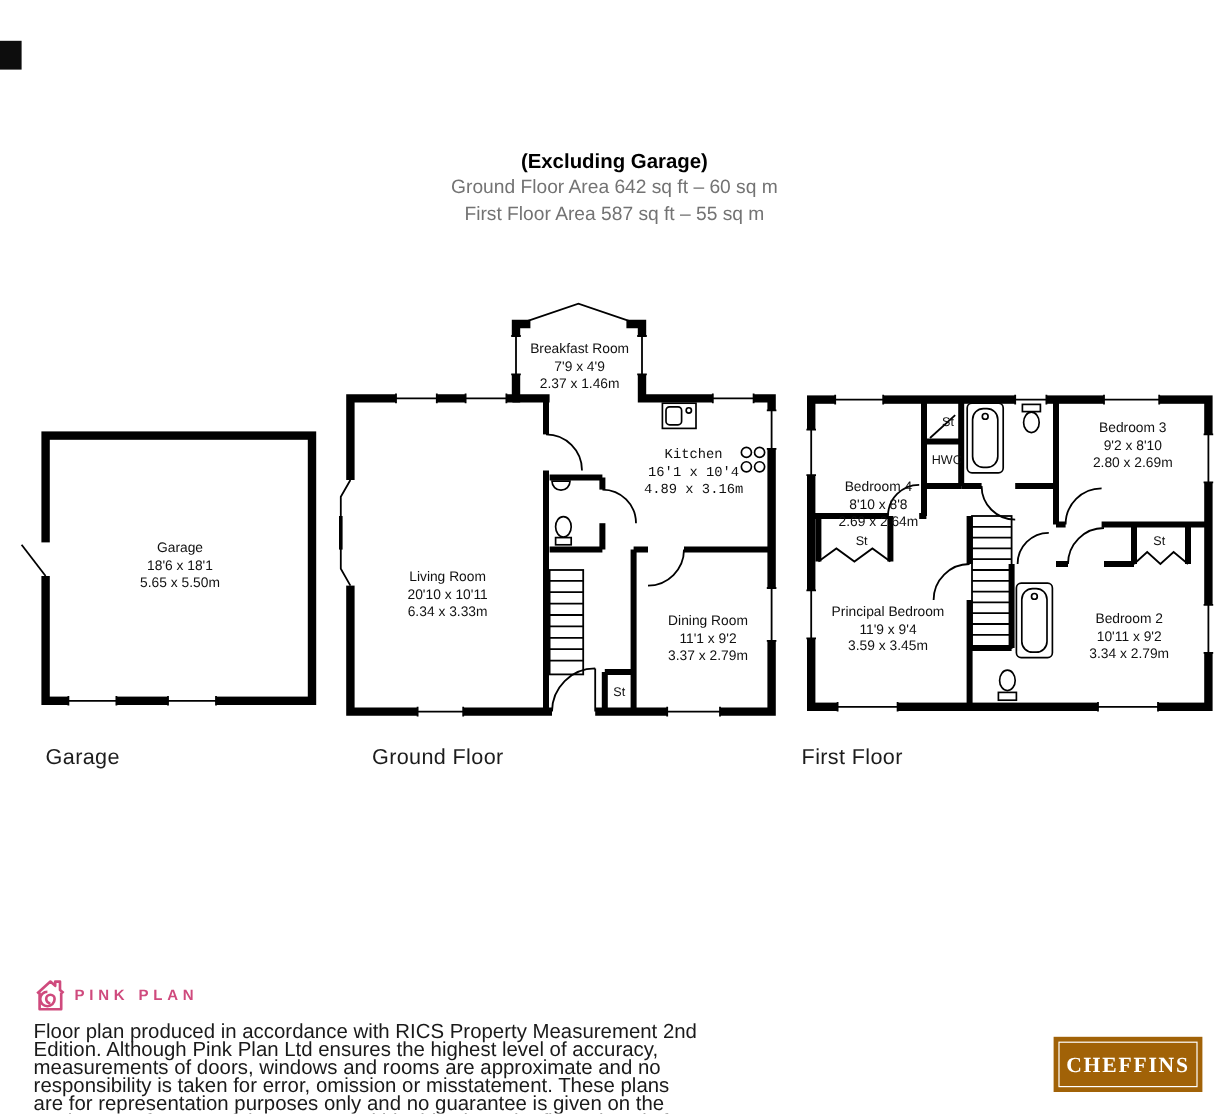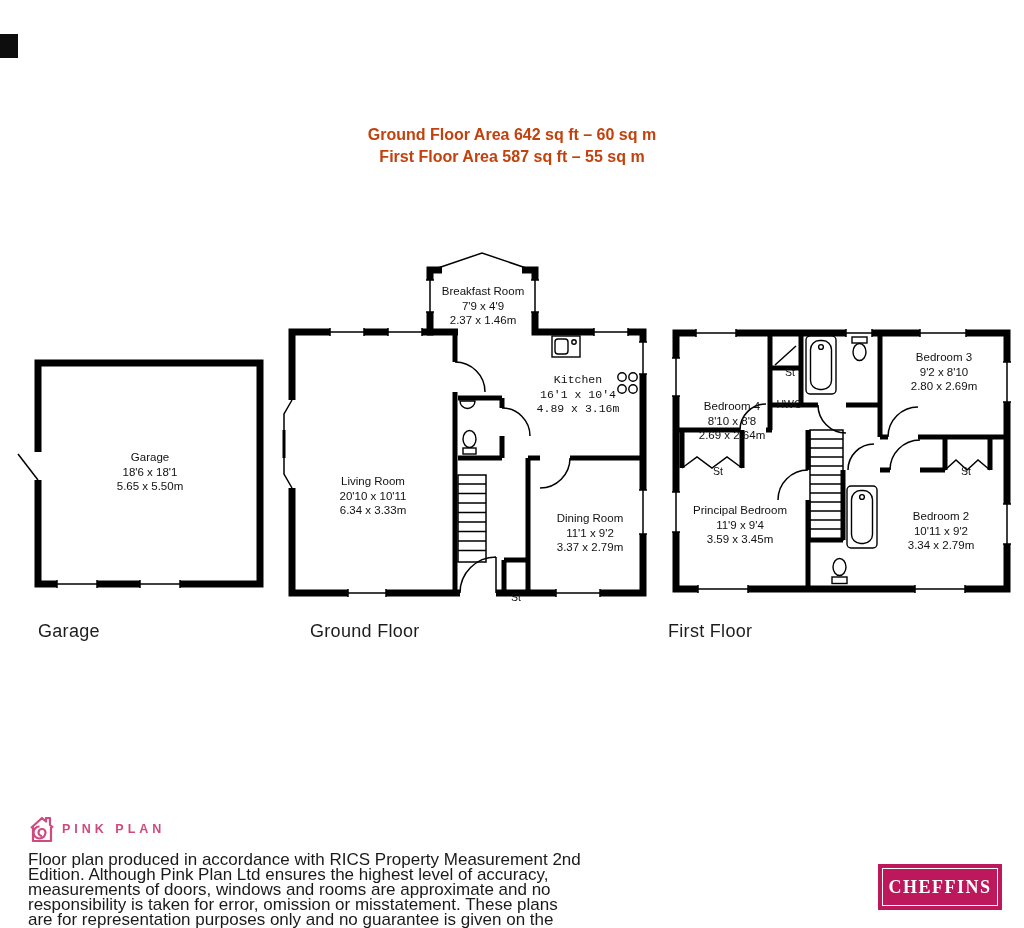--- a/index.html
+++ b/index.html
@@ -2,51 +2,52 @@
 <html><head>
 <meta charset="utf-8">
 <style>
   html,body{margin:0;padding:0;background:#ffffff;}
   body{width:1024px;height:928px;position:relative;overflow:hidden;
        font-family:"Liberation Sans","DejaVu Sans",sans-serif;color:#111;}
   .abs{position:absolute;}
   
   .header{left:12px;top:124px;width:1000px;text-align:center;}
   .header .bold{font-size:17px;font-weight:bold;line-height:22px;color:#000;}
-  .header .reg{font-size:16px;font-weight:700;line-height:22px;color:#c2410c;}
+  .header .reg{font-size:16px;font-weight:400;line-height:22px;color:#737373;}
   
   .room-label{position:absolute;transform:translateX(-50%);text-align:center;
               font-size:11.5px;line-height:14.5px;color:#111;white-space:nowrap;z-index:5;}
   .small-label{position:absolute;transform:translateX(-50%);font-size:10.5px;
-               color:#111;white-space:nowrap;z-index:5;margin-top:20px;}
+               color:#111;white-space:nowrap;z-index:5;}
   
   .caption{position:absolute;font-size:18px;color:#1c1c1c;letter-spacing:.3px;}
   
   .brand-text{position:absolute;left:62px;top:822px;font-size:12.5px;font-weight:600;
               letter-spacing:4px;}
   .disclaimer{position:absolute;left:28px;top:852px;width:556px;font-size:17px;
               line-height:15px;color:#1a1a1a;}
   .cheffins{position:absolute;left:878px;top:864px;width:124px;height:46px;
-            background:#be185d;display:flex;align-items:center;justify-content:center;}
+            background:#a16207;display:flex;align-items:center;justify-content:center;}
   .cheffins-inner{border:1px solid #ffffff;width:114px;height:36px;display:flex;
             align-items:center;justify-content:center;}
   .cheffins-text{color:#ffffff;font-family:"Liberation Serif","DejaVu Serif",serif;
             font-weight:bold;font-size:18px;letter-spacing:1.5px;}
   .artifact{position:absolute;left:0;top:34px;width:18px;height:24px;background:#0d0d0d;}
   svg{position:absolute;overflow:visible;}
   svg .wall{fill:none;stroke:#000;stroke-width:5;}
   svg .thin{fill:none;stroke:#000;stroke-width:1.5;}
   svg .fix{fill:#fff;stroke:#000;stroke-width:1.4;}
 </style>
 </head>
 <body>
 
 <div class="artifact"></div>
 
 <div class="abs header">
+  <div class="bold">(Excluding Garage)</div>
   <div class="reg">Ground Floor Area 642 sq ft – 60 sq m</div>
   <div class="reg">First Floor Area 587 sq ft – 55 sq m</div>
 </div>
 
 <svg style="left:10px;top:356px;" width="260" height="236" viewBox="0 0 260 236">
   <g>
     <rect x="28" y="7" width="222" height="221" fill="#ffffff" stroke="#000" stroke-width="7"></rect>
   </g>
   <g>
     <rect x="23" y="96" width="10" height="28" fill="#ffffff"></rect>

